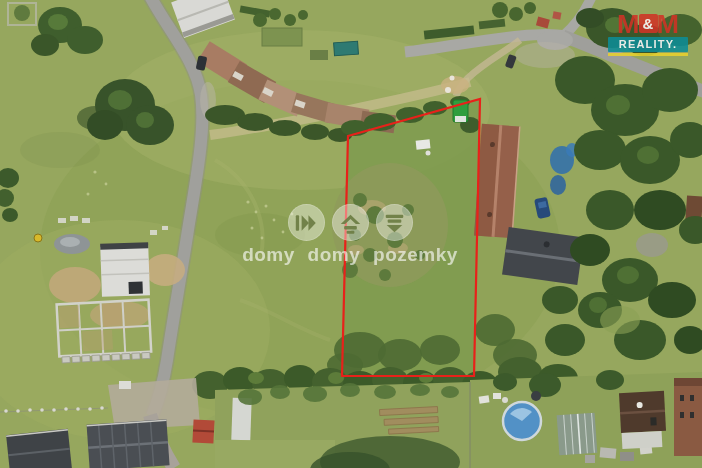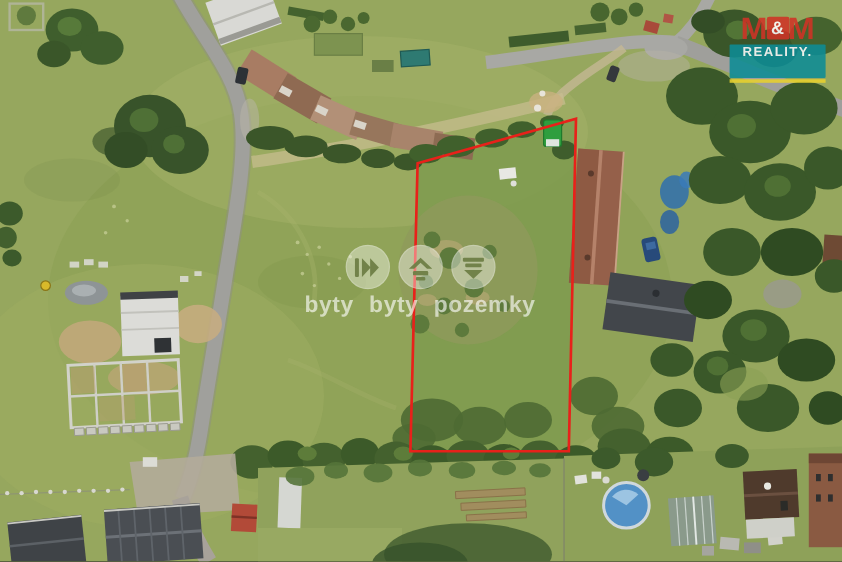--- a/index.html
+++ b/index.html
@@ -43,21 +43,21 @@
   .logo-m{
     font-size:27px;line-height:24px;font-weight:900;color:#d03326;
     transform:scaleY(0.95);
   }
   .logo-amp{
     width:19px;height:19px;margin:0 -1px;z-index:1;
     background:#d03326;border-radius:2px;
     color:#fff;font-size:15px;line-height:19px;font-weight:900;text-align:center;
   }
   .logo-reality{
-    margin-top:1px;height:28px;background:#0d8c96;border-radius:1px;
+    margin-top:1px;height:15px;background:#0d8c96;border-radius:1px;
     color:#fff;font-size:11px;line-height:15px;font-weight:800;
     letter-spacing:1.2px;text-align:center;
   }
   .logo-accent{margin-top:1px;height:3px;background:#e8d12f;}
 </style>
 </head>
 <body>
 
 <div class="stage">
 
@@ -465,21 +465,21 @@
         </svg>
       </div>
       <div class="wm-circle">
         <svg width="38" height="38" viewBox="0 0 38 38">
           <rect class="wm-glyph" x="10" y="10.5" width="18" height="3.4" rx="1"></rect>
           <rect class="wm-glyph" x="12" y="15.5" width="14" height="3.2" rx="1"></rect>
           <path class="wm-glyph" d="M11 21 L27 21 L19 28.5 Z"></path>
         </svg>
       </div>
     </div>
-    <div class="wm-text">byty byty pozemky</div>
+    <div class="wm-text">domy domy pozemky</div>
   </div>
 
   <div class="logo">
     <div class="logo-top">
       <span class="logo-m">M</span>
       <span class="logo-amp">&amp;</span>
       <span class="logo-m">M</span>
     </div>
     <div class="logo-reality">REALITY.</div>
     <div class="logo-accent"></div>

